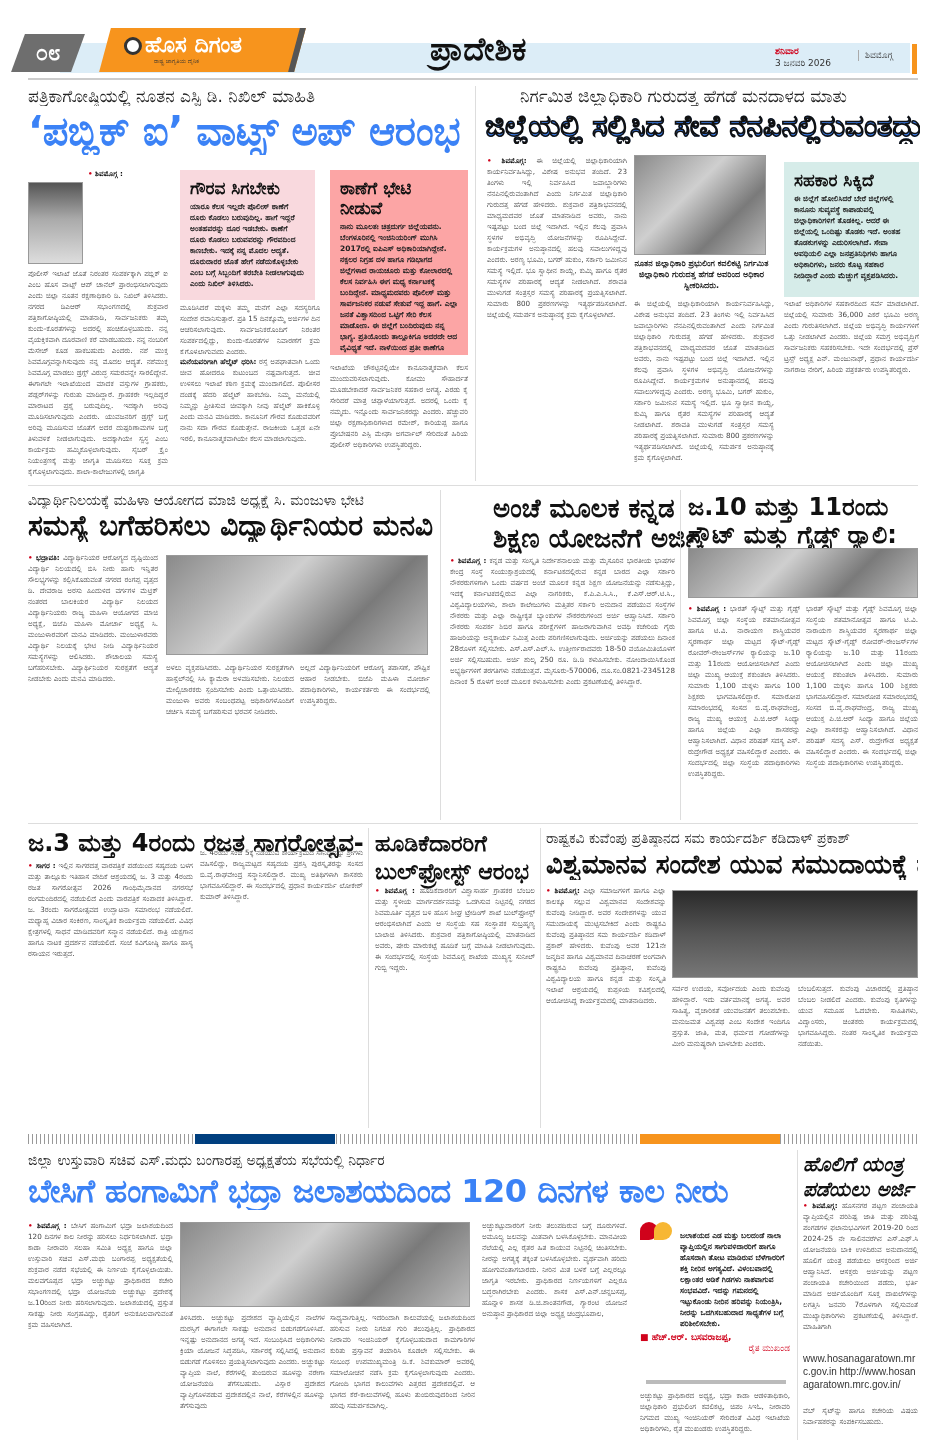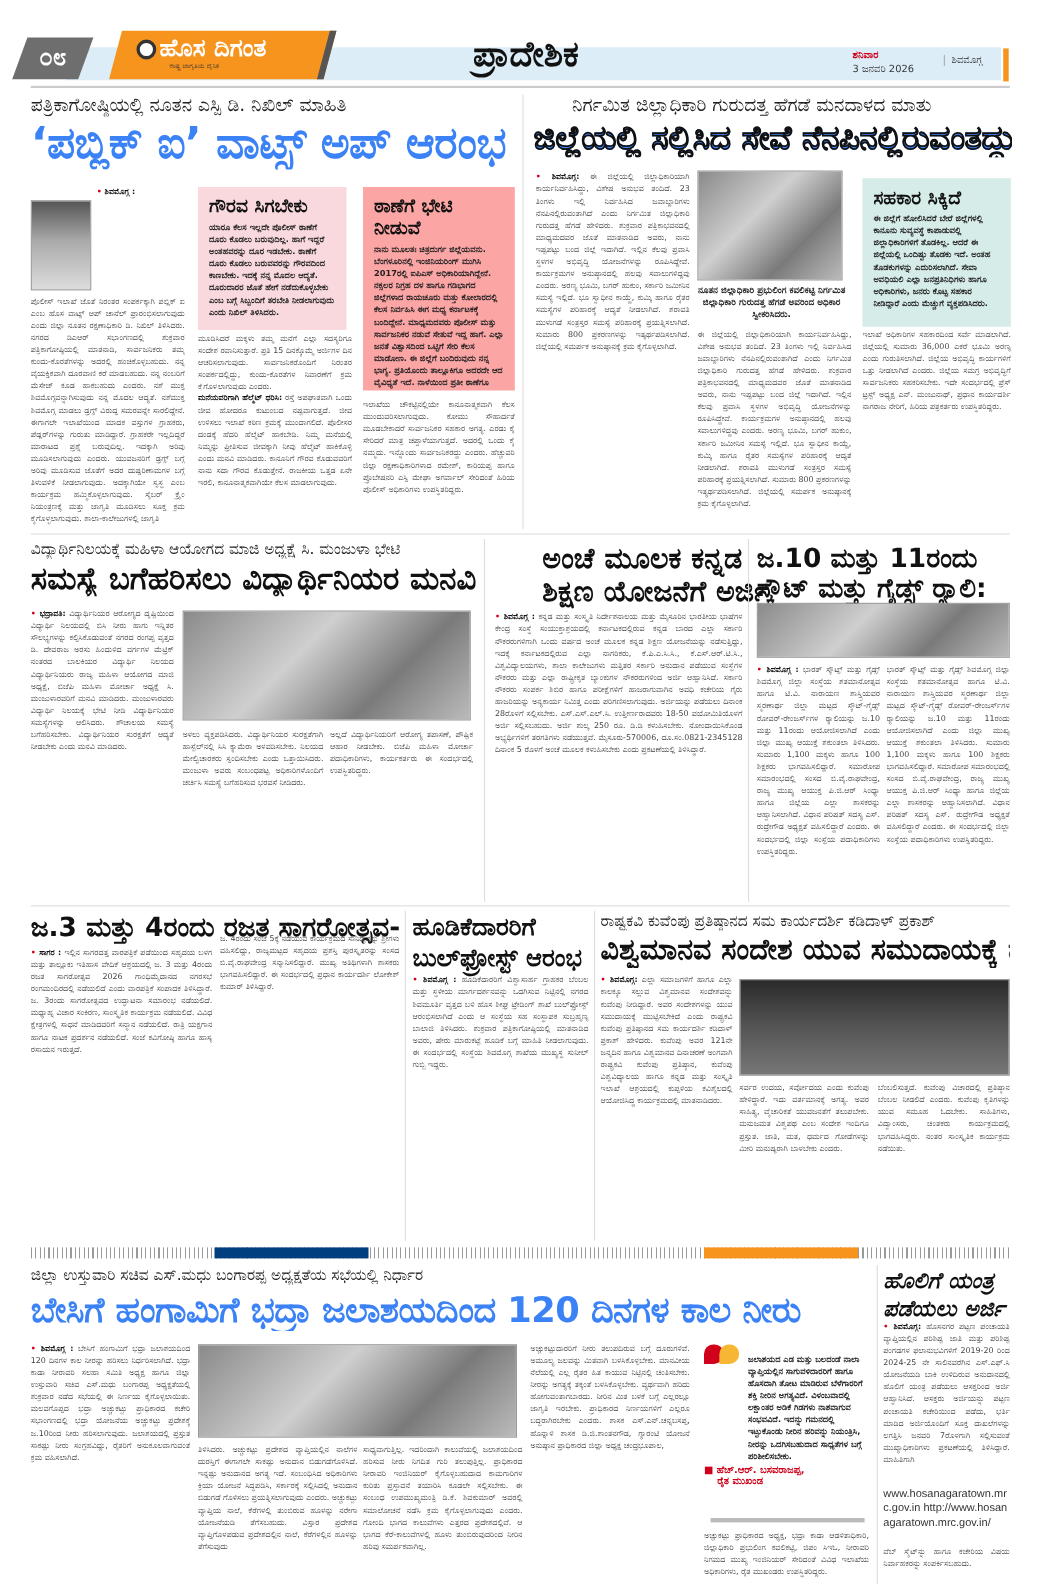--- a/index.html
+++ b/index.html
@@ -155,21 +155,21 @@
   <h1 class="abs head-xl" style="left:28px;top:1172px;width:765px;font-size:32px;">ಬೇಸಿಗೆ ಹಂಗಾಮಿಗೆ ಭದ್ರಾ ಜಲಾಶಯದಿಂದ 120 ದಿನಗಳ ಕಾಲ ನೀರು</h1>
   <div class="abs body" style="left:28px;top:1220px;width:145px;height:215px;"><span class="dateline">ಶಿವಮೊಗ್ಗ :</span> <span>ಬೇಸಿಗೆ ಹಂಗಾಮಿಗೆ ಭದ್ರಾ ಜಲಾಶಯದಿಂದ 120 ದಿನಗಳ ಕಾಲ ನೀರನ್ನು ಹರಿಸಲು ನಿರ್ಧರಿಸಲಾಗಿದೆ. ಭದ್ರಾ ಕಾಡಾ ನೀರಾವರಿ ಸಲಹಾ ಸಮಿತಿ ಅಧ್ಯಕ್ಷ ಹಾಗೂ ಜಿಲ್ಲಾ ಉಸ್ತುವಾರಿ ಸಚಿವ ಎಸ್.ಮಧು ಬಂಗಾರಪ್ಪ ಅಧ್ಯಕ್ಷತೆಯಲ್ಲಿ ಶುಕ್ರವಾರ ನಡೆದ ಸಭೆಯಲ್ಲಿ ಈ ನಿರ್ಣಯ ಕೈಗೊಳ್ಳಲಾಯಿತು. ಮಲವಗೊಪ್ಪದ ಭದ್ರಾ ಅಚ್ಚುಕಟ್ಟು ಪ್ರಾಧಿಕಾರದ ಕಚೇರಿ ಸಭಾಂಗಣದಲ್ಲಿ ಭದ್ರಾ ಯೋಜನೆಯ ಅಚ್ಚುಕಟ್ಟು ಪ್ರದೇಶಕ್ಕೆ ಜ.10ರಿಂದ ನೀರು ಹರಿಸಲಾಗುವುದು. ಜಲಾಶಯದಲ್ಲಿ ಪ್ರಸ್ತುತ ಸಾಕಷ್ಟು ನೀರು ಸಂಗ್ರಹವಿದ್ದು, ರೈತರಿಗೆ ಅನುಕೂಲವಾಗುವಂತೆ ಕ್ರಮ ವಹಿಸಲಾಗಿದೆ.</span></div>
   <div class="abs photo" style="left:180px;top:1222px;width:290px;height:85px;"></div>
   <div class="abs body" style="left:180px;top:1312px;width:145px;height:123px;">ತಿಳಿಸಿದರು. ಅಚ್ಚುಕಟ್ಟು ಪ್ರದೇಶದ ವ್ಯಾಪ್ತಿಯಲ್ಲಿನ ನಾಲೆಗಳ ದುರಸ್ತಿಗೆ ಈಗಾಗಲೇ ಸಾಕಷ್ಟು ಅನುದಾನ ಬಿಡುಗಡೆಗೊಳಿಸಿದೆ. ಇನ್ನಷ್ಟು ಅನುದಾನದ ಅಗತ್ಯ ಇದೆ. ಸಂಬಂಧಿಸಿದ ಅಧಿಕಾರಿಗಳು ಕ್ರಿಯಾ ಯೋಜನೆ ಸಿದ್ಧಪಡಿಸಿ, ಸರ್ಕಾರಕ್ಕೆ ಸಲ್ಲಿಸಿದಲ್ಲಿ ಅನುದಾನ ಬಿಡುಗಡೆ ಗೊಳಿಸಲು ಪ್ರಯತ್ನಿಸಲಾಗುವುದು ಎಂದರು. ಅಚ್ಚುಕಟ್ಟು ವ್ಯಾಪ್ತಿಯ ನಾಲೆ, ಕೆರೆಗಳಲ್ಲಿ ತುಂಬಿರುವ ಹೂಳನ್ನು ನರೇಗಾ ಯೋಜನೆಯಡಿ ತೆಗೆಸಬಹುದು. ವಿಸ್ತಾರ ಪ್ರದೇಶದ ವ್ಯಾಪ್ತಿಗೊಳಪಡುವ ಪ್ರದೇಶದಲ್ಲಿನ ನಾಲೆ, ಕೆರೆಗಳಲ್ಲಿನ ಹೂಳನ್ನು ತೆಗೆಸುವುದು</div>
   <div class="abs body" style="left:330px;top:1312px;width:145px;height:123px;">ಸಾಧ್ಯವಾಗುತ್ತಿಲ್ಲ. ಇದರಿಂದಾಗಿ ಕಾಲುವೆಯಲ್ಲಿ ಜಲಾಶಯದಿಂದ ಹರಿಸುವ ನೀರು ನಿಗದಿತ ಗುರಿ ತಲುಪುತ್ತಿಲ್ಲ. ಪ್ರಾಧಿಕಾರದ ನೀರಾವರಿ ಇಂಜಿನಿಯರ್ ಕೈಗೊಳ್ಳಬಹುದಾದ ಕಾಮಗಾರಿಗಳ ಕುರಿತು ಪ್ರಸ್ತಾವನೆ ತಯಾರಿಸಿ ಕೂಡಲೇ ಸಲ್ಲಿಸಬೇಕು. ಈ ಸಂಬಂಧ ಉಪಮುಖ್ಯಮಂತ್ರಿ ಡಿ.ಕೆ. ಶಿವಕುಮಾರ್ ಅವರಲ್ಲಿ ಸಮಾಲೋಚನೆ ನಡೆಸಿ ಕ್ರಮ ಕೈಗೊಳ್ಳಲಾಗುವುದು ಎಂದರು. ಗೋಂದಿ ಭಾಗದ ಕಾಲುವೆಗಳು ಎತ್ತರದ ಪ್ರದೇಶದಲ್ಲಿವೆ. ಆ ಭಾಗದ ಕೆರೆ-ಕಾಲುವೆಗಳಲ್ಲಿ ಹೂಳು ತುಂಬಿರುವುದರಿಂದ ನೀರಿನ ಹರಿವು ಸಮರ್ಪಕವಾಗಿಲ್ಲ.</div>
   <div class="abs body" style="left:482px;top:1220px;width:145px;height:215px;">ಅಚ್ಚುಕಟ್ಟುದಾರರಿಗೆ ನೀರು ತಲುಪದಿರುವ ಬಗ್ಗೆ ದೂರುಗಳಿವೆ. ಅಮೂಲ್ಯ ಜಲವನ್ನು ಮಿತವಾಗಿ ಬಳಸಿಕೊಳ್ಳಬೇಕು. ಮಾನವೀಯ ನೆಲೆಯಲ್ಲಿ ಎಲ್ಲ ರೈತರ ಹಿತ ಕಾಯುವ ನಿಟ್ಟಿನಲ್ಲಿ ಚಿಂತಿಸಬೇಕು. ನೀರನ್ನು ಅಗತ್ಯಕ್ಕೆ ತಕ್ಕಂತೆ ಬಳಸಿಕೊಳ್ಳಬೇಕು. ವ್ಯರ್ಥವಾಗಿ ಹರಿದು ಹೋಗುವಂತಾಗಬಾರದು. ನೀರಿನ ಮಿತ ಬಳಕೆ ಬಗ್ಗೆ ಎಲ್ಲರಲ್ಲೂ ಜಾಗೃತಿ ಇರಬೇಕು. ಪ್ರಾಧಿಕಾರದ ನಿರ್ಣಯಗಳಿಗೆ ಎಲ್ಲರೂ ಬದ್ಧರಾಗಿರಬೇಕು ಎಂದರು. ಶಾಸಕ ಎಸ್.ಎನ್.ಚನ್ನಬಸಪ್ಪ, ಹೊನ್ನಾಳಿ ಶಾಸಕ ಡಿ.ಜಿ.ಶಾಂತನಗೌಡ, ಗ್ಯಾರಂಟಿ ಯೋಜನೆ ಅನುಷ್ಠಾನ ಪ್ರಾಧಿಕಾರದ ಜಿಲ್ಲಾ ಅಧ್ಯಕ್ಷ ಚಂದ್ರಭೂಪಾಲ,</div>
   <div class="abs" style="left:640px;top:1222px;width:150px;height:170px;overflow:hidden;">
     <span class="quote-mark" style="background:#d0021b;"></span><span class="quote-mark" style="background:#f7b733;margin-left:-4px;"></span>
     <p style="font-size:7.5px;font-weight:bold;line-height:11px;color:#222;margin-top:-14px;padding-left:40px;">ಜಲಾಶಯದ ಎಡ ಮತ್ತು ಬಲದಂಡೆ ನಾಲಾ ವ್ಯಾಪ್ತಿಯಲ್ಲಿನ ಸಾಗುವಳಿದಾರರಿಗೆ ಹಾಗೂ ಹೊಸದಾಗಿ ತೋಟ ಮಾಡಿರುವ ಬೆಳೆಗಾರರಿಗೆ ಶಕ್ತಿ ನೀರಿನ ಅಗತ್ಯವಿದೆ. ವಿಳಂಬವಾದಲ್ಲಿ ಲಕ್ಷಾಂತರ ಅಡಿಕೆ ಗಿಡಗಳು ನಾಶವಾಗುವ ಸಂಭವವಿದೆ. ಇದನ್ನು ಗಮನದಲ್ಲಿ ಇಟ್ಟುಕೊಂಡು ನೀರಿನ ಹರಿವನ್ನು ನಿಯಂತ್ರಿಸಿ, ನೀರನ್ನು ಒದಗಿಸಬಹುದಾದ ಸಾಧ್ಯತೆಗಳ ಬಗ್ಗೆ ಪರಿಶೀಲಿಸಬೇಕು.</p>
     <div style="font-size:9px;font-weight:bold;color:#d0021b;margin-top:3px;">■ <span>ಹೆಚ್.ಆರ್. ಬಸವರಾಜಪ್ಪ,</span></div>
-    <div style="font-size:9px;font-weight:bold;color:#d0021b;padding-left:12px;">ರೈತ ಮುಖಂಡ</div>
+    <div style="font-size:9px;font-weight:normal;color:#d0021b;padding-left:12px;text-align:right;">ರೈತ ಮುಖಂಡ</div>
   </div>
   <div class="abs" style="left:646px;top:1380px;width:140px;height:4px;background:#bbb;"></div>
   <div class="abs body" style="left:640px;top:1390px;width:150px;height:45px;">ಅಚ್ಚುಕಟ್ಟು ಪ್ರಾಧಿಕಾರದ ಅಧ್ಯಕ್ಷ, ಭದ್ರಾ ಕಾಡಾ ಆಡಳಿತಾಧಿಕಾರಿ, ಜಿಲ್ಲಾಧಿಕಾರಿ ಪ್ರಭುಲಿಂಗ ಕವಲಿಕಟ್ಟಿ, ಜಿಪಂ ಸಿಇಓ, ನೀರಾವರಿ ನಿಗಮದ ಮುಖ್ಯ ಇಂಜಿನಿಯರ್ ಸೇರಿದಂತೆ ವಿವಿಧ ಇಲಾಖೆಯ ಅಧಿಕಾರಿಗಳು, ರೈತ ಮುಖಂಡರು ಉಪಸ್ಥಿತರಿದ್ದರು.</div>
 </section>
 
 <div class="abs vrule" style="left:797px;top:1150px;height:290px;"></div>
 
 <section>
   <h1 class="abs head-m" style="left:803px;top:1152px;width:120px;font-size:20px;font-style:italic;">ಹೊಲಿಗೆ ಯಂತ್ರ ಪಡೆಯಲು ಅರ್ಜಿ</h1>
   <div class="abs body" style="left:803px;top:1200px;width:115px;height:150px;"><span class="dateline">ಶಿವಮೊಗ್ಗ:</span> <span>ಹೊಸನಗರ ಪಟ್ಟಣ ಪಂಚಾಯತಿ ವ್ಯಾಪ್ತಿಯಲ್ಲಿನ ಪರಿಶಿಷ್ಟ ಜಾತಿ ಮತ್ತು ಪರಿಶಿಷ್ಟ ಪಂಗಡಗಳ ಫಲಾನುಭವಿಗಳಿಗೆ 2019-20 ರಿಂದ 2024-25 ನೇ ಸಾಲಿನವರೆಗಿನ ಎಸ್.ಎಫ್.ಸಿ ಯೋಜನೆಯಡಿ ಬಾಕಿ ಉಳಿದಿರುವ ಅನುದಾನದಲ್ಲಿ ಹೊಲಿಗೆ ಯಂತ್ರ ಪಡೆಯಲು ಆಸಕ್ತರಿಂದ ಅರ್ಜಿ ಆಹ್ವಾನಿಸಿದೆ. ಆಸಕ್ತರು ಅರ್ಜಿಯನ್ನು ಪಟ್ಟಣ ಪಂಚಾಯತಿ ಕಚೇರಿಯಿಂದ ಪಡೆದು, ಭರ್ತಿ ಮಾಡಿದ ಅರ್ಜಿಯೊಂದಿಗೆ ಸೂಕ್ತ ದಾಖಲೆಗಳನ್ನು ಲಗತ್ತಿಸಿ ಜನವರಿ 7ರೊಳಗಾಗಿ ಸಲ್ಲಿಸುವಂತೆ ಮುಖ್ಯಾಧಿಕಾರಿಗಳು ಪ್ರಕಟಣೆಯಲ್ಲಿ ತಿಳಿಸಿದ್ದಾರೆ. ಮಾಹಿತಿಗಾಗಿ</span></div>

